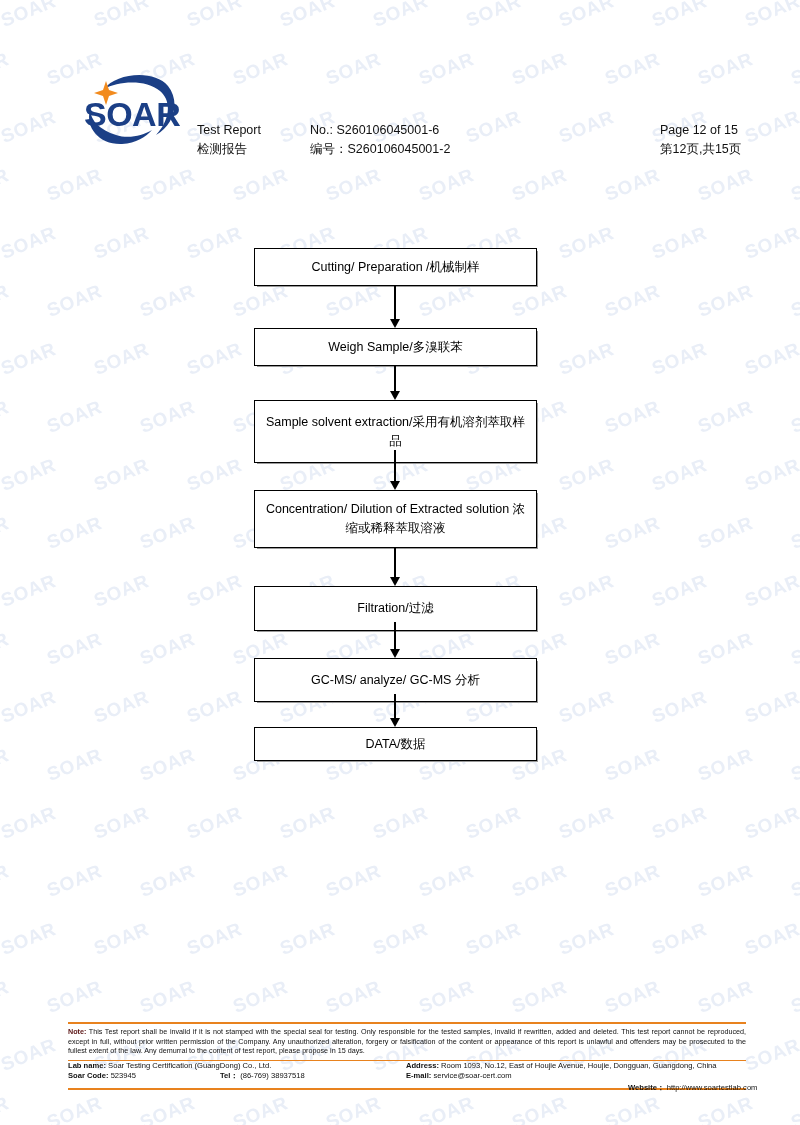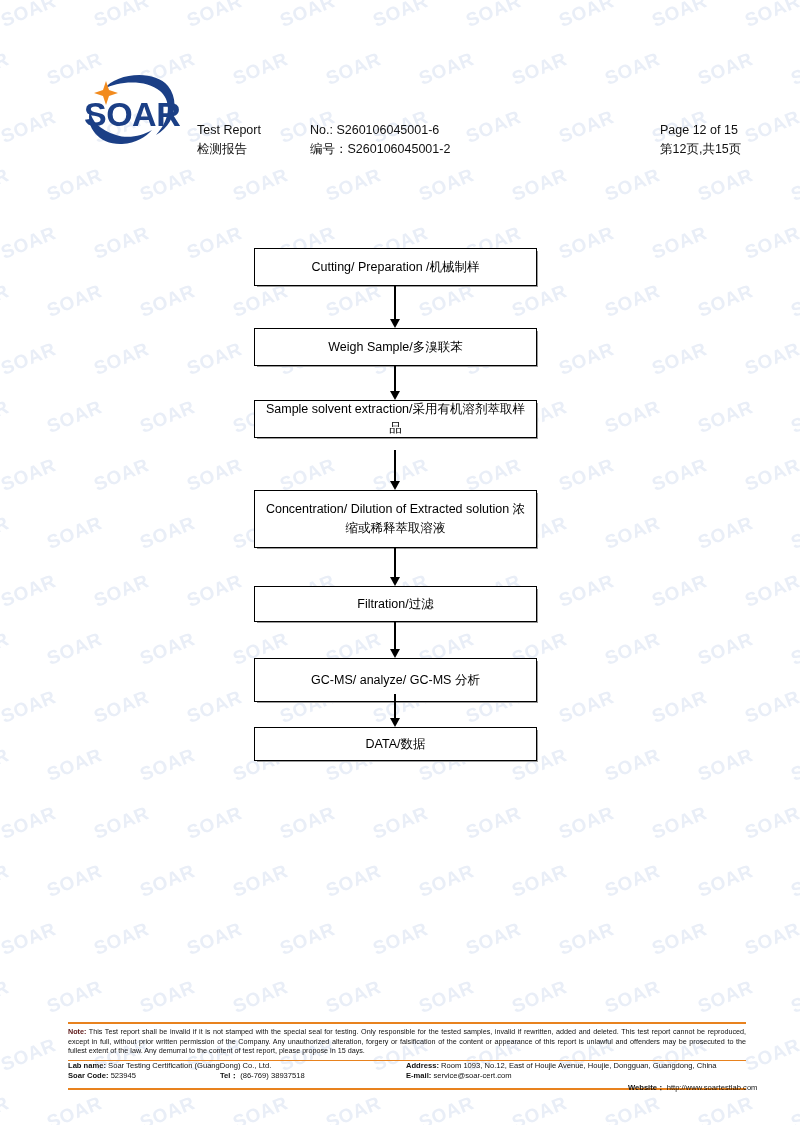--- a/index.html
+++ b/index.html
@@ -416,29 +416,29 @@
 
   <div id="flowchart">
       <div class="flow-box" style="top: 248px; height: 38px;">
         <span>Cutting/ Preparation /机械制样</span>
       </div>
       <div class="flow-arrow" style="top: 286px; height: 34px;"></div>
       <div class="flow-box" style="top: 328px; height: 38px;">
         <span>Weigh Sample/多溴联苯</span>
       </div>
       <div class="flow-arrow" style="top: 366px; height: 26px;"></div>
-      <div class="flow-box" style="top: 400px; height: 38px;">
+      <div class="flow-box" style="top: 400px; height: 63px;">
         <span>Sample solvent extraction/采用有机溶剂萃取样品</span>
       </div>
       <div class="flow-arrow" style="top: 450px; height: 32px;"></div>
       <div class="flow-box" style="top: 490px; height: 58px;">
         <span>Concentration/ Dilution of Extracted solution 浓缩或稀释萃取溶液</span>
       </div>
       <div class="flow-arrow" style="top: 548px; height: 30px;"></div>
-      <div class="flow-box" style="top: 586px; height: 36px; padding-left: 8px;">
+      <div class="flow-box" style="top: 586px; height: 45px; padding-left: 8px;">
         <span>Filtration/过滤</span>
       </div>
       <div class="flow-arrow" style="top: 622px; height: 28px;"></div>
       <div class="flow-box" style="top: 658px; height: 44px;">
         <span>GC-MS/ analyze/ GC-MS 分析</span>
       </div>
       <div class="flow-arrow" style="top: 694px; height: 25px;"></div>
       <div class="flow-box" style="top: 727px; height: 34px;">
         <span>DATA/数据</span>
       </div>

